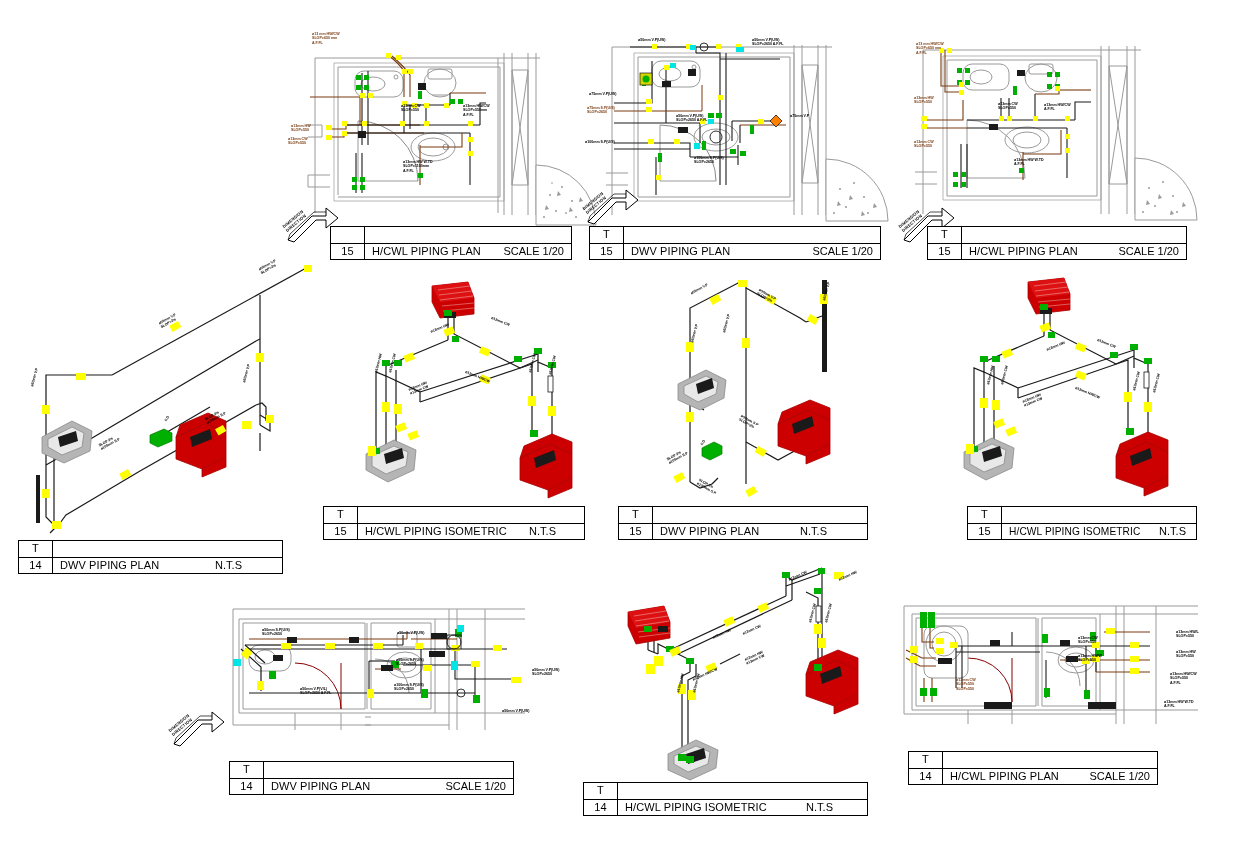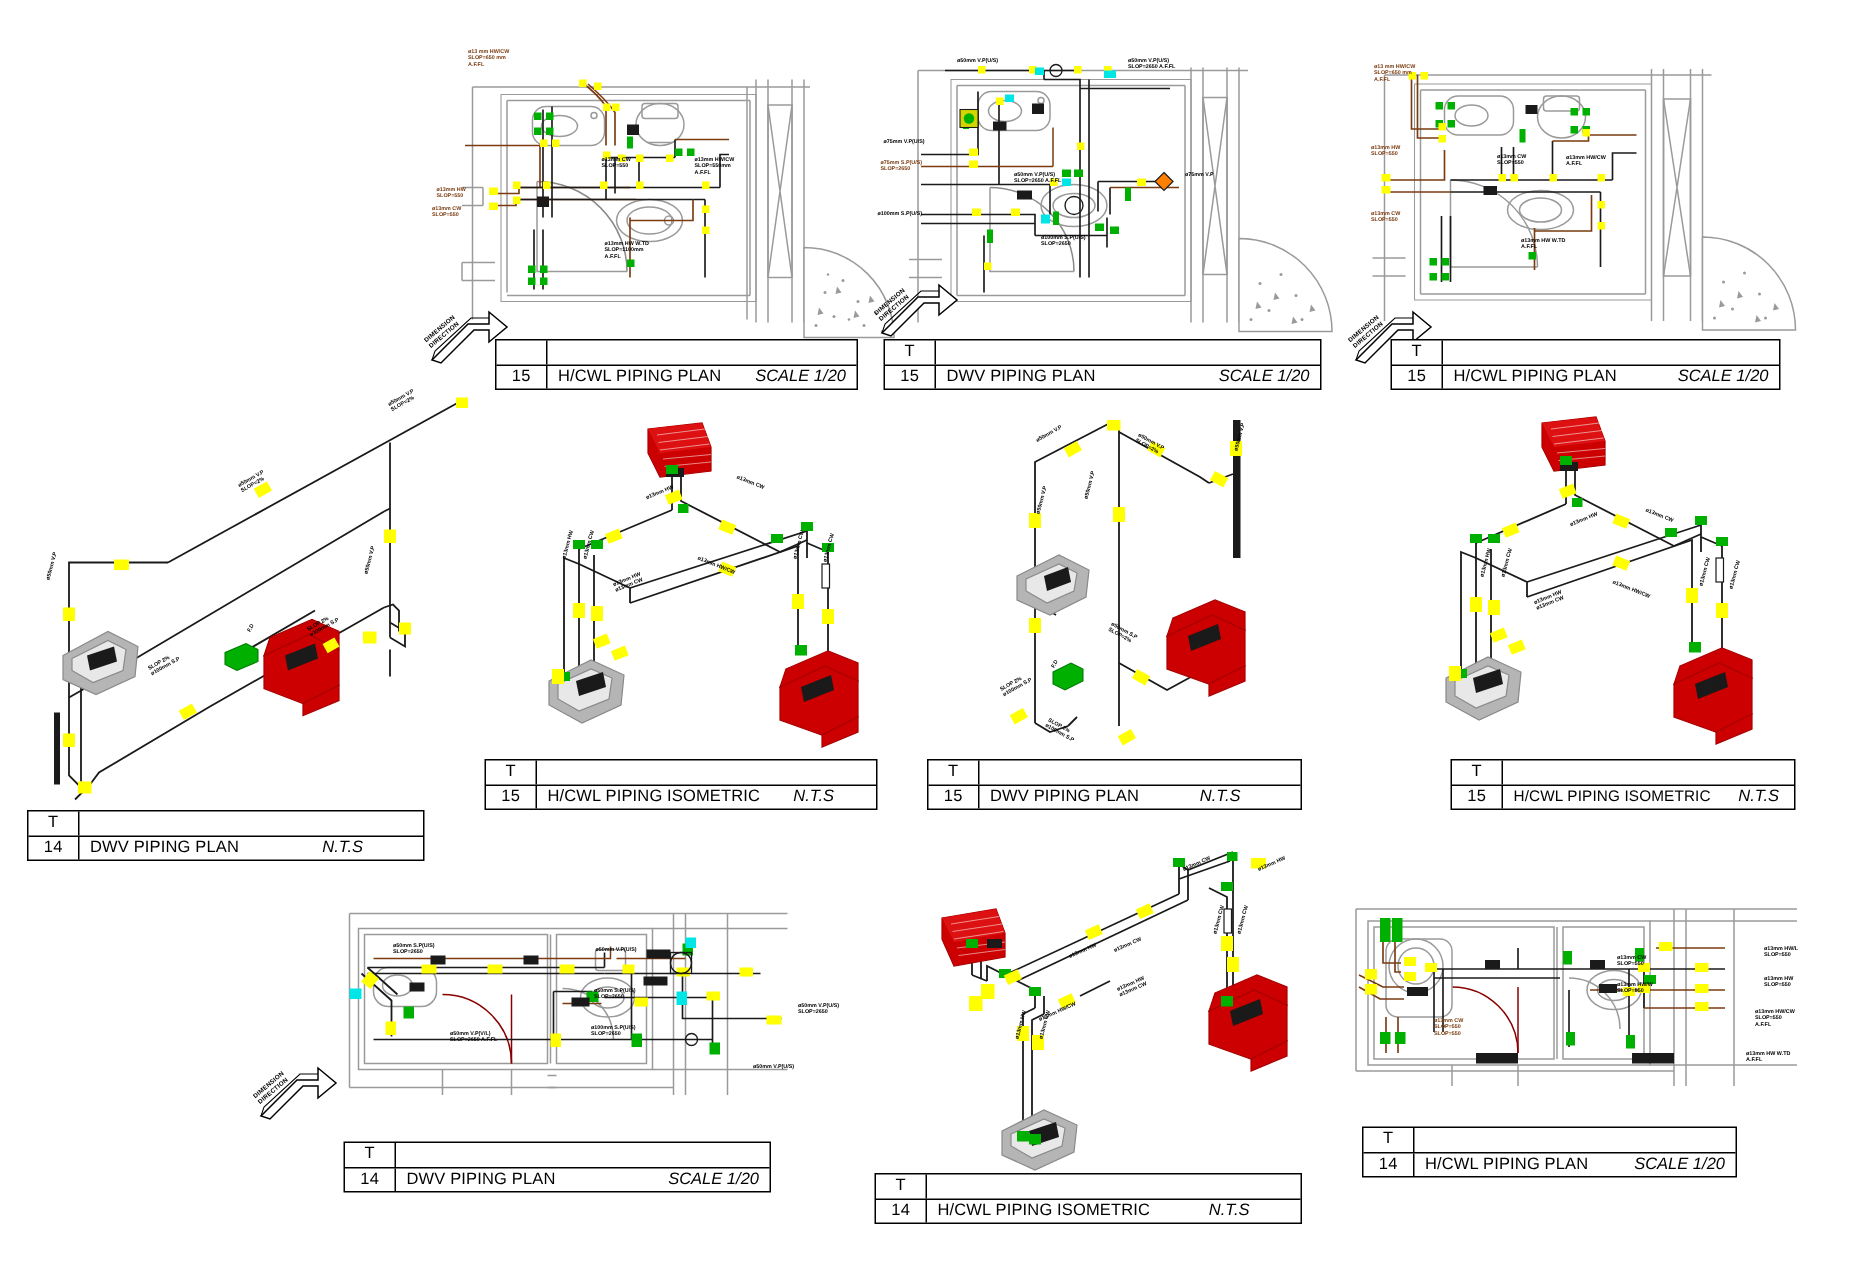--- a/index.html
+++ b/index.html
@@ -18,21 +18,21 @@
      display:flex;flex-direction:column;}
   .tb-row{display:flex;flex:1 1 0;box-sizing:border-box;}
   .tb-row.top{border-bottom:1.4px solid #000;}
   .tb-cell-num{width:34px;box-sizing:border-box;border-right:1.4px solid #000;
      display:flex;align-items:center;justify-content:center;
      font-size:11px;line-height:1;letter-spacing:.2px;}
   .tb-cell-body{flex:1;box-sizing:border-box;position:relative;
      display:flex;align-items:center;padding-left:7px;}
   .tb-title{font-size:11px;letter-spacing:.1px;white-space:nowrap;}
   .tb-scale{position:absolute;right:7px;top:50%;transform:translateY(-50%);
-     font-size:11px;white-space:nowrap;font-style:italic;}
+     font-size:11px;white-space:nowrap;}
 
   
   .dimstamp{position:absolute;width:64px;height:54px;}
   .dimstamp .stxt{
      position:absolute;left:2px;top:24px;width:62px;
      font-size:4.2px;line-height:5px;font-weight:bold;
      transform:rotate(-40deg);transform-origin:6px 6px;
      letter-spacing:.2px;color:#000;white-space:nowrap;
   }
 

